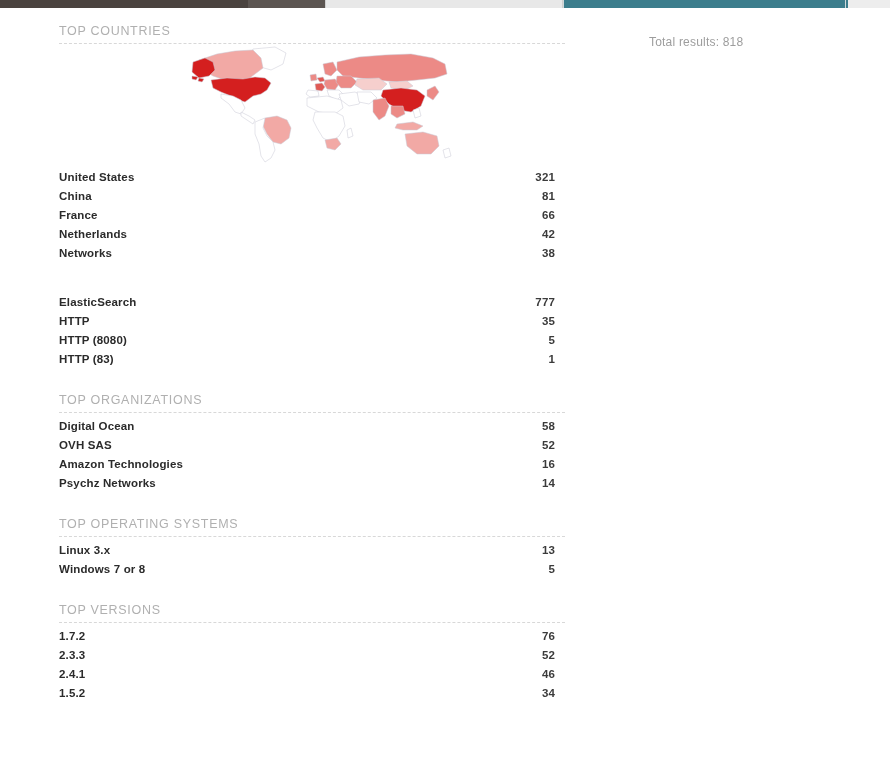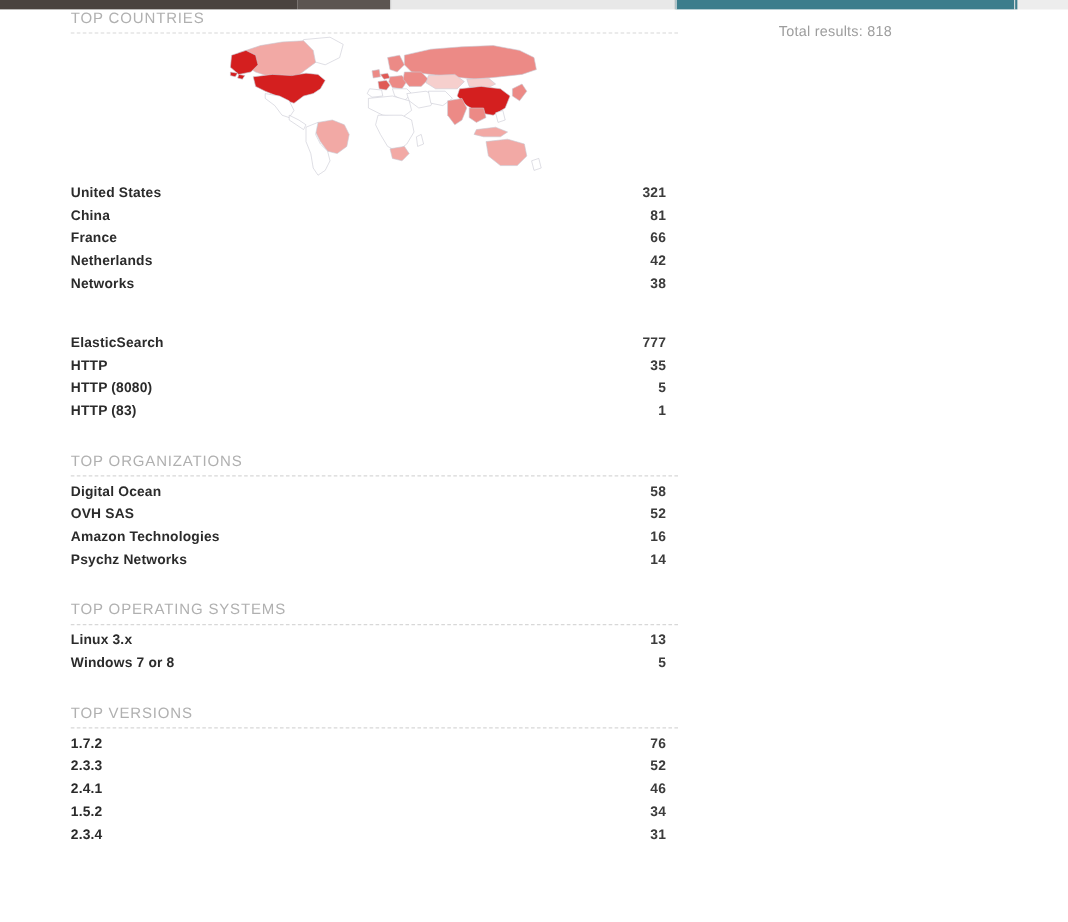--- a/index.html
+++ b/index.html
@@ -23,21 +23,21 @@
   .topstrip .seg { height: 100%; }
   .seg-dark  { background: #4a433f; }
   .seg-dark2 { background: #5c5551; }
   .seg-gray  { background: #e8e8e8; border-left: 1px solid #cfcfcf; border-right: 1px solid #cfcfcf; }
   .seg-teal  { background: #3c7d8c; border-left: 1px solid #cfd8da; }
   .seg-teal2 { background: #3c7d8c; border-left: 1px solid #cfd8da; }
   .seg-light { background: #ededed; }
 
   .page {
     position: absolute;
-    top: 8px; left: 0;
+    top: 24px; left: 0;
     width: 890px;
     height: 670px;
     background: #fff;
   }
 
   
   .total-results {
     position: absolute;
     top: 11px;
     left: 649px;
@@ -296,21 +296,17 @@
           <span class="value">52</span>
         </div>
         <div class="row">
           <span class="label">2.4.1</span>
           <span class="value">46</span>
         </div>
         <div class="row">
           <span class="label">1.5.2</span>
           <span class="value">34</span>
         </div>
-        <div class="row">
-          <span class="label">2.3.4</span>
-          <span class="value">31</span>
-        </div>
       </div>
     </div>
 
   </div>
 </div>
 
 </body></html>

